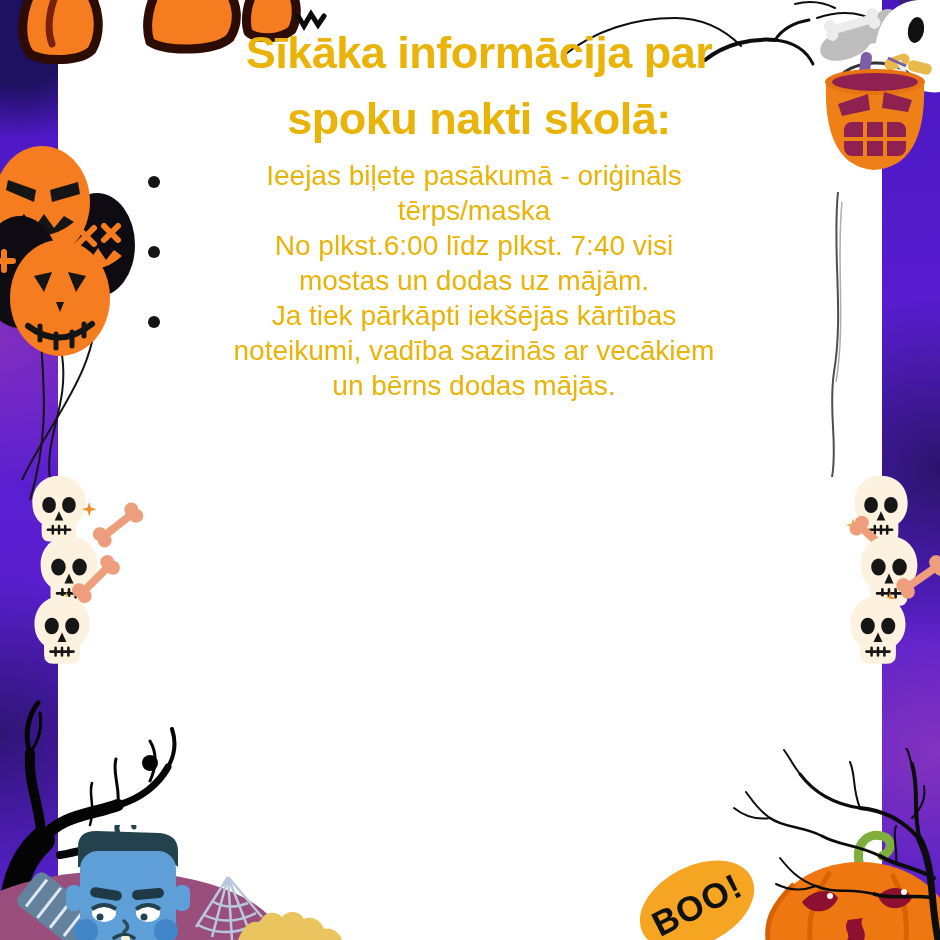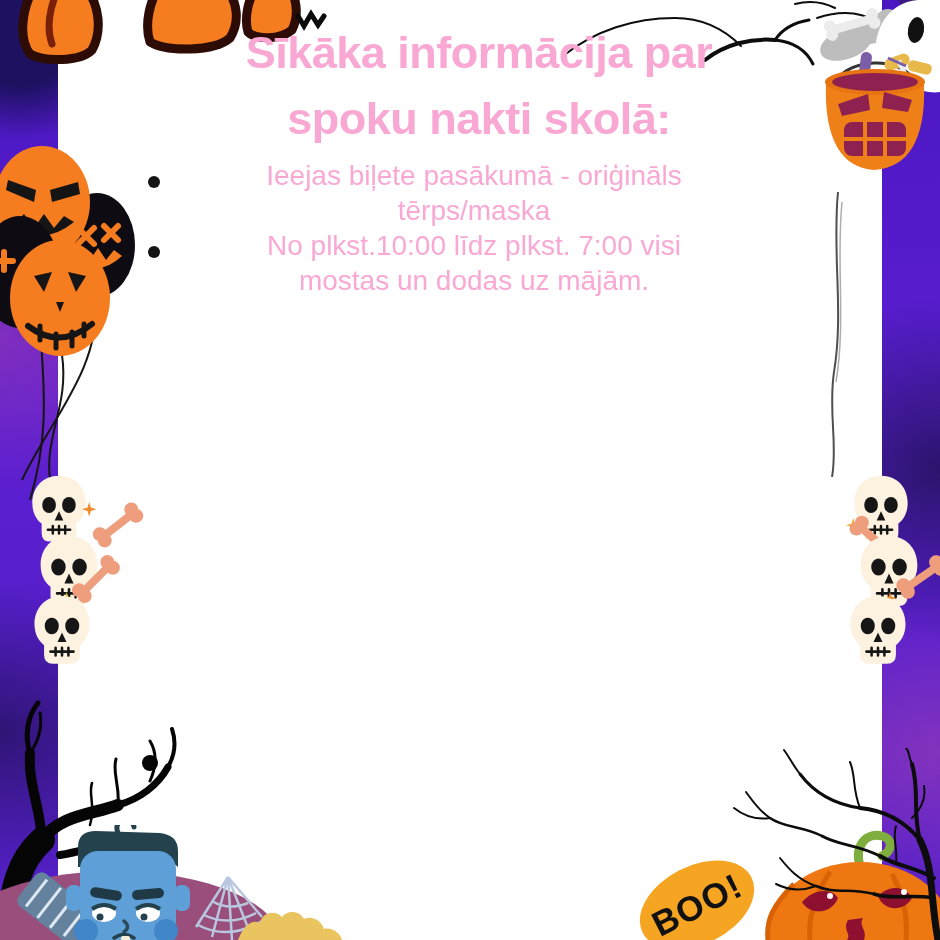--- a/index.html
+++ b/index.html
@@ -13,21 +13,21 @@
       radial-gradient(ellipse 260px 240px at 100% 50%,rgba(35,18,90,.85),rgba(35,18,90,0) 72%),
       radial-gradient(ellipse 300px 220px at 100% 80%,rgba(175,70,175,.5),rgba(175,70,175,0) 70%),
       radial-gradient(ellipse 260px 220px at 0% 78%,rgba(30,16,80,.7),rgba(30,16,80,0) 70%),
       linear-gradient(180deg,#4a16c0,#5a1ed2 40%,#5520c8);}
   .panel{position:absolute;left:58px;right:58px;top:0;bottom:0;background:#ffffff;z-index:1;}
   .deco{position:absolute;z-index:2;}
   .deco svg{display:block;}
   .hi{z-index:4;}
   .top{z-index:5;}
   
-  .content{position:absolute;left:118px;top:0;width:712px;z-index:3;text-align:center;color:#f9a8d4;}
+  .content{position:absolute;left:118px;top:0;width:712px;z-index:3;text-align:center;color:#eab308;}
   .title{font-weight:800;font-size:45px;line-height:66px;letter-spacing:-.5px;
          white-space:pre-line;margin:20px 0 6px;padding-left:10px;}
   .bitem{position:relative;font-size:28px;line-height:35px;white-space:pre-line;}
   .bdot{position:absolute;left:30px;top:18px;width:12px;height:12px;border-radius:50%;background:#141414;}
   
   .boo{position:absolute;left:636px;top:866px;width:122px;height:78px;background:#f5a522;
        border-radius:50%;transform:rotate(-27deg);display:flex;align-items:center;justify-content:center;
        z-index:4;font-weight:800;font-size:35px;color:#111;letter-spacing:1px;}
 </style>
 </head>
@@ -282,17 +282,20 @@
   <div class="boo">
     <span>BOO!</span>
   </div>
 
   <div class="content">
     <h1 class="title">Sīkāka informācija par
 spoku nakti skolā:</h1>
     <div class="blist">
       <div class="bitem"><span class="bdot"></span><span>Ieejas biļete pasākumā - oriģināls
 tērps/maska</span></div>
-      <div class="bitem"><span class="bdot"></span><span>No plkst.10:00 līdz plkst. 7:00 visi
+      <div class="bitem"><span class="bdot"></span><span>No plkst.6:00 līdz plkst. 7:40 visi
 mostas un dodas uz mājām.</span></div>
+      <div class="bitem"><span class="bdot"></span><span>Ja tiek pārkāpti iekšējās kārtības
+noteikumi, vadība sazinās ar vecākiem
+un bērns dodas mājās.</span></div>
     </div>
   </div>
 </div>
 
 </body></html>

